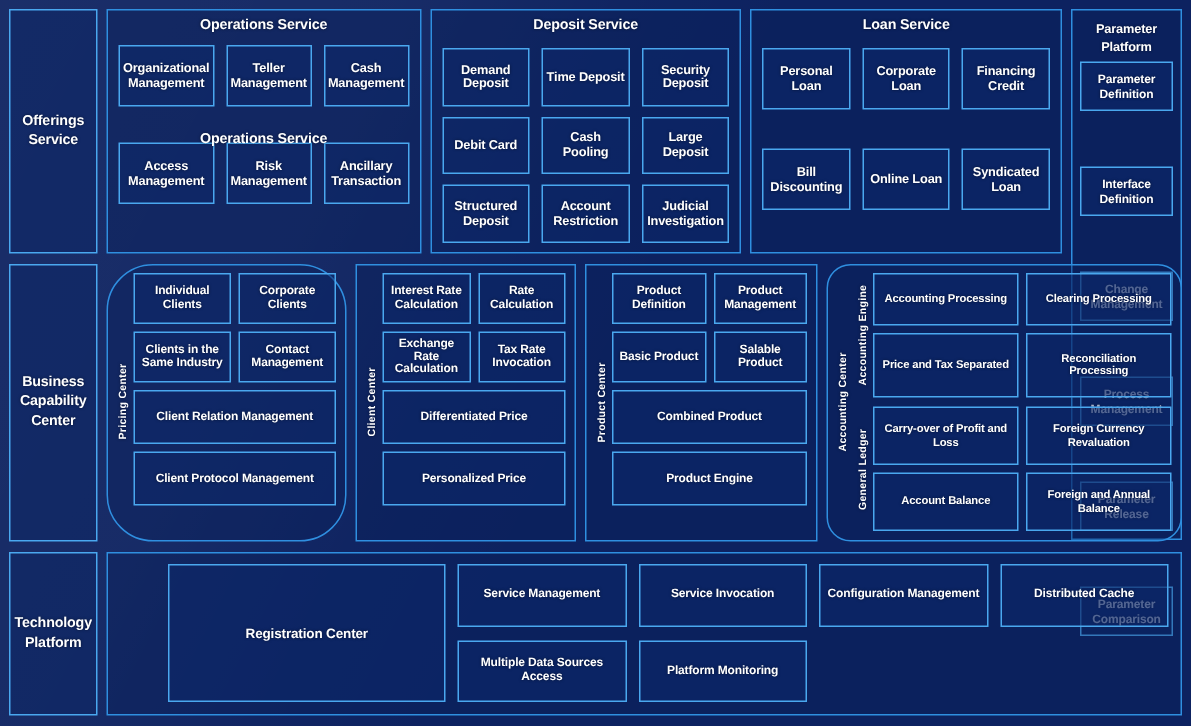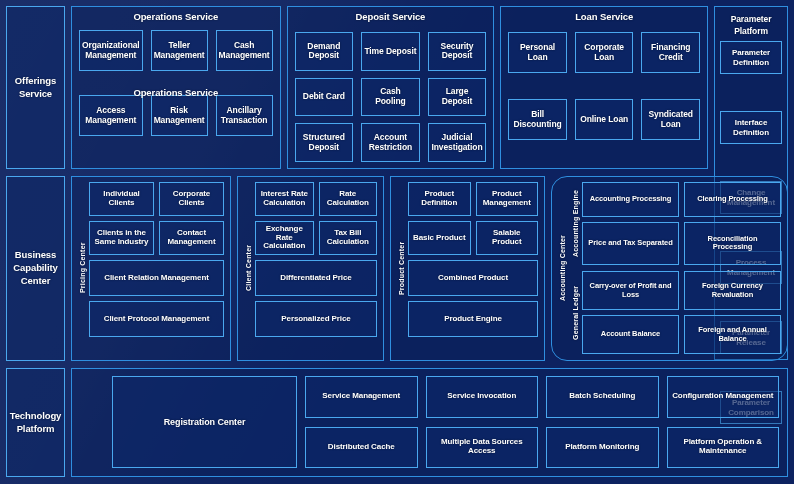--- a/index.html
+++ b/index.html
@@ -131,21 +131,21 @@
     width:13px; flex:none;
     letter-spacing:0.2px;
     line-height:1;
   }
   .capbody{ flex:1; display:flex; flex-direction:column; gap:5px; }
   .caprow2{ display:grid; grid-template-columns:1fr 1fr; gap:5px; }
   #row2 .box{ font-size:8px; }
   .h-sm{ height:34px; }
   .h-lg{ height:36px;text-align:center; }
 
-  #pricing{ width:160px; flex:none; }
+  #pricing{ width:160px; flex:none;border-radius:31px; }
   #client{  width:147px; flex:none; }
   #product{ width:155px; flex:none; }
   #accounting{ flex:1;border-radius:16px; }
 
   #accounting .acc-inner{ flex:1; display:flex; }
   #accounting .acc-sections{ flex:1; display:flex; flex-direction:column; gap:6px; }
   #accounting .acc-sec{ display:flex; flex:1; }
   #accounting .acc-sec .vlabel{ font-size:7px; }
   #accounting .acc-cells{
     flex:1; display:grid; grid-template-columns:1fr 1fr; gap:5px;
@@ -262,21 +262,21 @@
 
     <div class="capgroup" id="client">
       <div class="vlabel lbl">Client Center</div>
       <div class="capbody">
         <div class="caprow2">
           <div class="box lbl h-sm">Interest Rate Calculation</div>
           <div class="box lbl h-sm">Rate Calculation</div>
         </div>
         <div class="caprow2">
           <div class="box lbl h-sm">Exchange Rate Calculation</div>
-          <div class="box lbl h-sm">Tax Bill Calculation</div>
+          <div class="box lbl h-sm">Tax Rate Invocation</div>
         </div>
         <div class="box lbl h-lg">Differentiated Price</div>
         <div class="box lbl h-lg">Personalized Price</div>
       </div>
     </div>
 
     <div class="capgroup" id="product">
       <div class="vlabel lbl">Product Center</div>
       <div class="capbody">
         <div class="caprow2">
@@ -324,23 +324,21 @@
 
   <div id="row3">
 
     <div class="sidecol lbl">Technology Platform</div>
 
     <div id="techgroup">
       <div class="reg lbl">Registration Center</div>
       <div class="techgrid">
         <div class="box lbl">Service Management</div>
         <div class="box lbl">Service Invocation</div>
-        <div class="box lbl">Batch Scheduling</div>
         <div class="box lbl">Configuration Management</div>
         <div class="box lbl">Distributed Cache</div>
         <div class="box lbl">Multiple Data Sources Access</div>
         <div class="box lbl">Platform Monitoring</div>
-        <div class="box lbl">Platform Operation &amp; Maintenance</div>
       </div>
     </div>
   </div>
 
 </div>
 
 </body></html>

